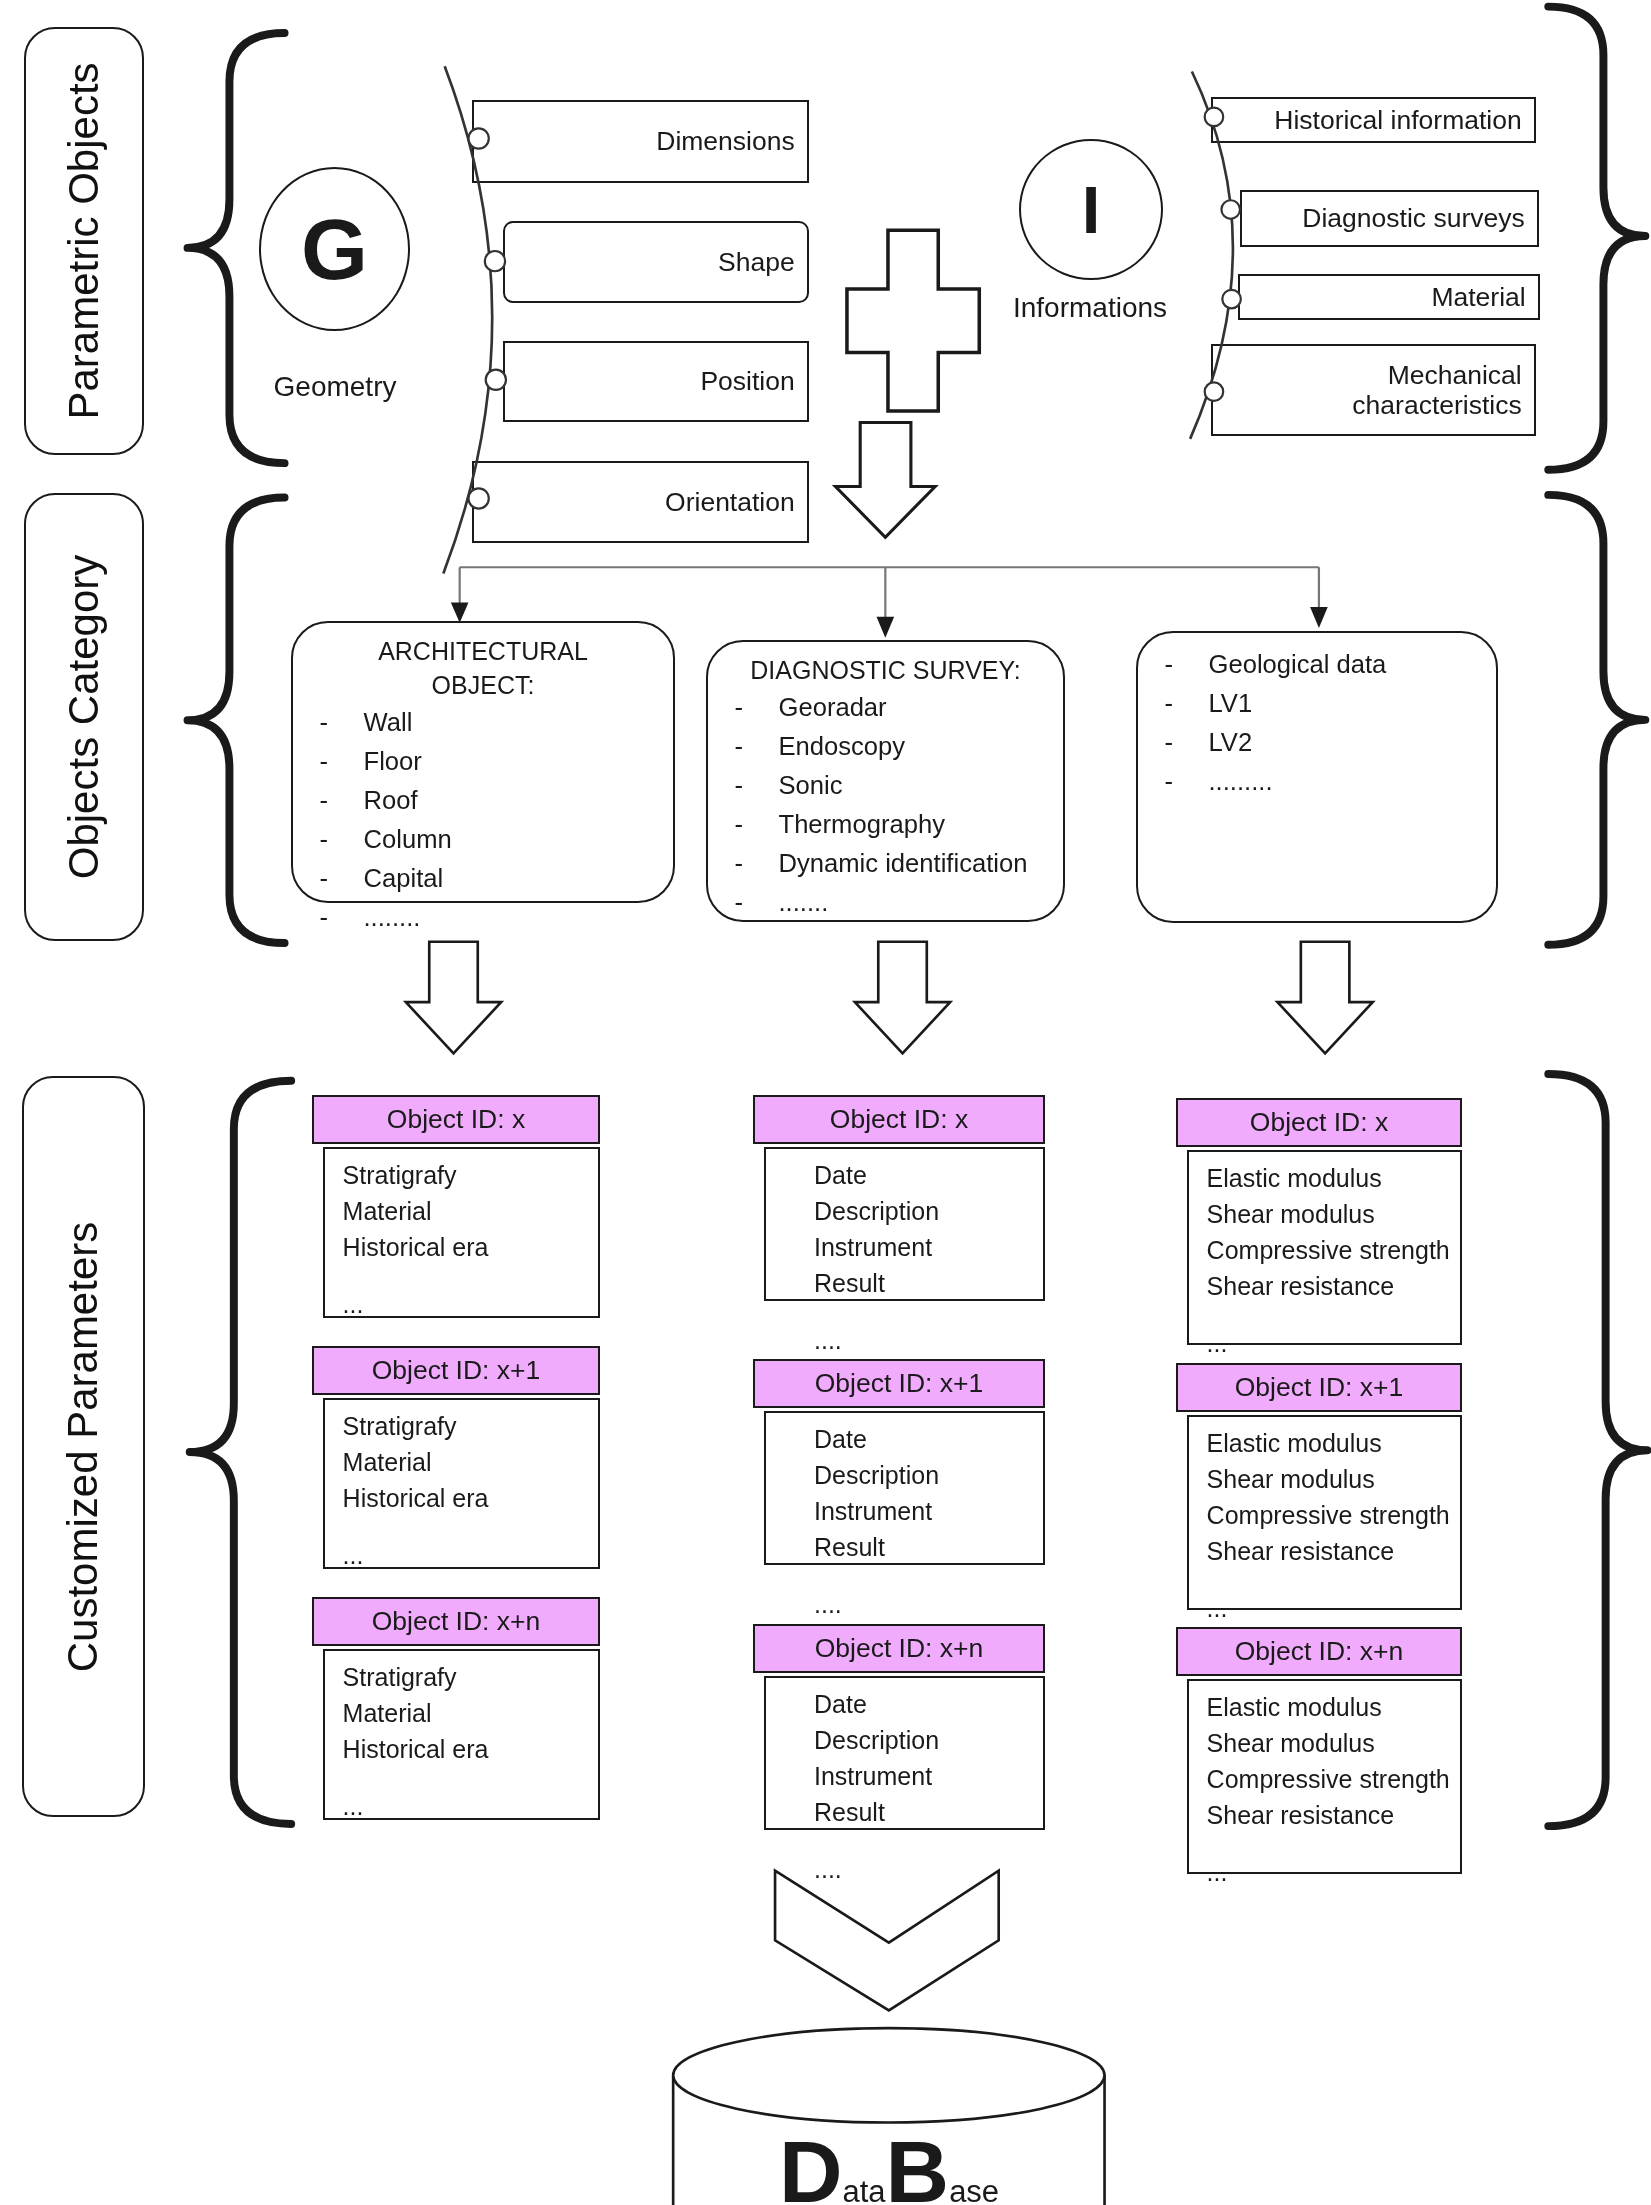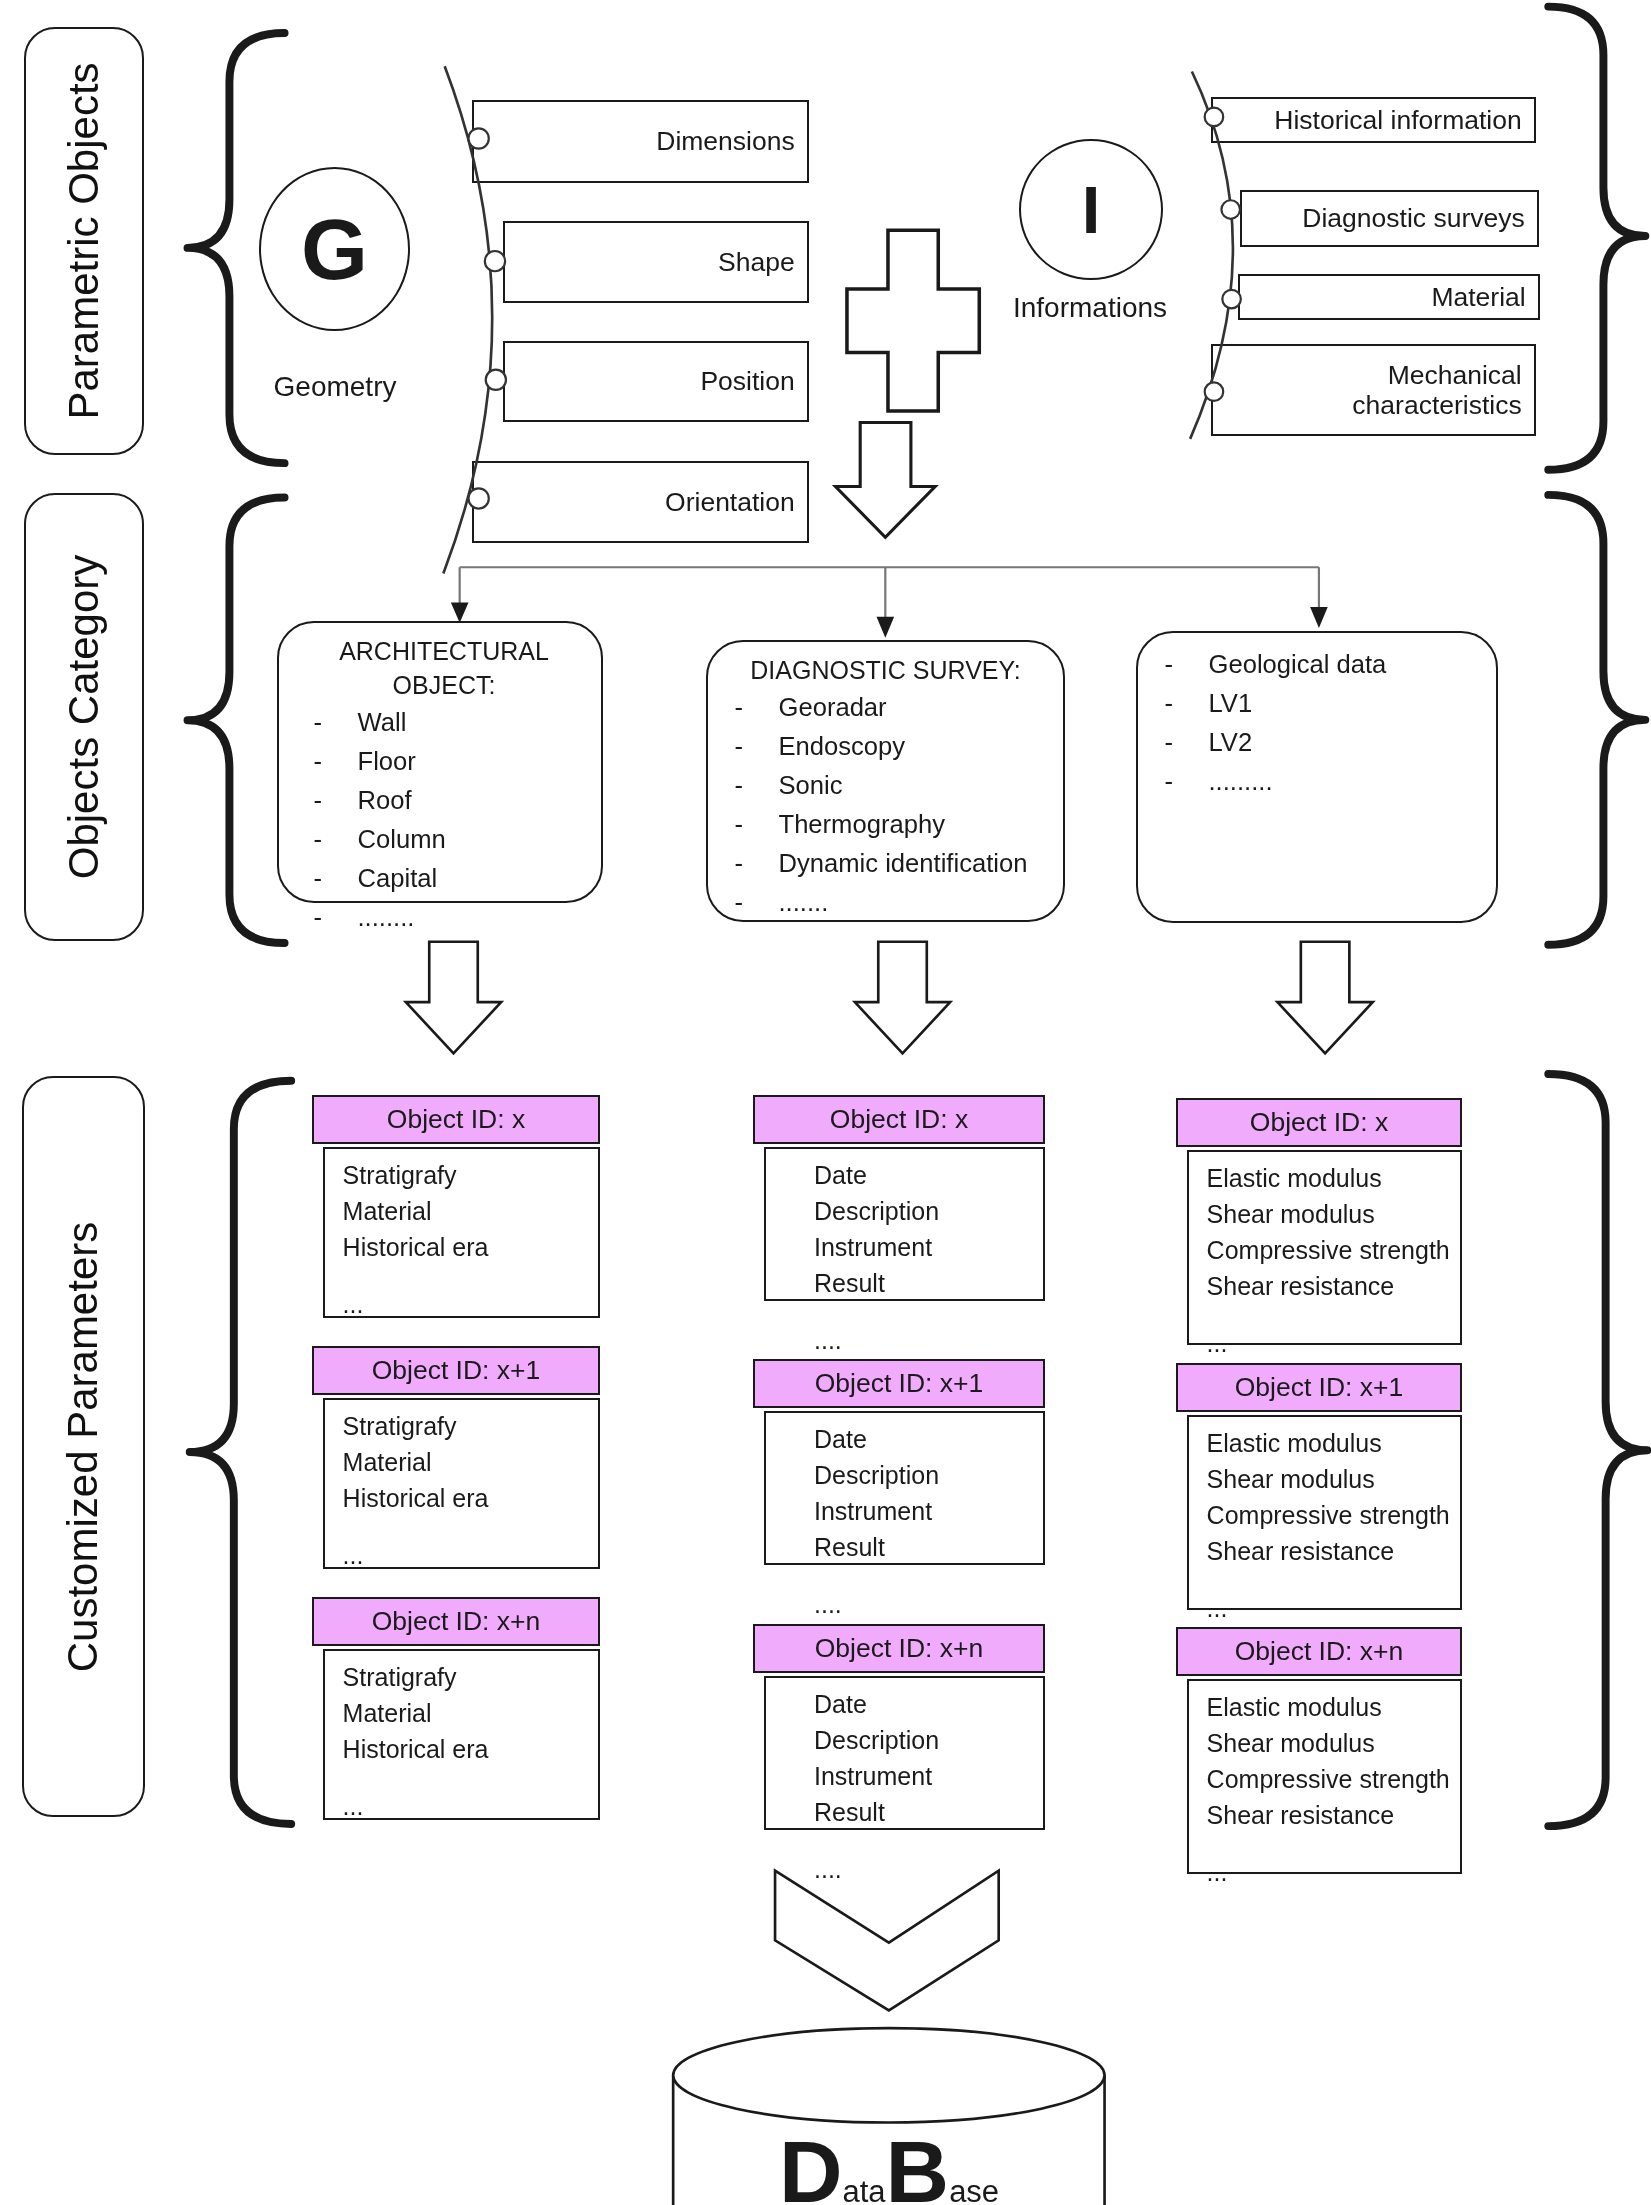--- a/index.html
+++ b/index.html
@@ -87,21 +87,21 @@
   </div>
 
   <div class="abs bigcircle" style="left:259px;top:167px;width:151px;height:164px;">
     <span class="gsym">G</span>
   </div>
   <div class="abs caption" style="left:247px;top:371px;width:176px;">Geometry</div>
 
   <div class="abs pbar" style="left:472px;top:100px;width:337px;height:83px;">
     <span>Dimensions</span>
     </div>
-  <div class="abs pbar" style="left:503px;top:221px;width:306px;height:82px;">
+  <div class="abs pbar" style="left:503px;top:221px;width:306px;height:82px;border-radius:10px;">
     <span>Shape</span>
     </div>
   <div class="abs pbar" style="left:503px;top:341px;width:306px;height:81px;">
     <span>Position</span>
     </div>
   <div class="abs pbar" style="left:472px;top:461px;width:337px;height:82px;">
     <span>Orientation</span>
     </div>
 
   <div class="abs bigcircle" style="left:1019px;top:139px;width:144px;height:141px;">
@@ -119,21 +119,21 @@
     <span>Material</span>
     </div>
   <div class="abs pbar" style="left:1211px;top:344px;width:325px;height:92px;">
     <span>Mechanical characteristics</span>
     </div>
 
   <div class="abs side-label" style="left:24px;top:493px;width:120px;height:448px;">
     <span>Objects Category</span>
   </div>
 
-  <div class="abs cat" style="left:277px;top:621px;width:326px;height:282px;padding-left:8px;">
+  <div class="abs cat" style="left:291px;top:621px;width:384px;height:282px;">
     <div class="title" style="width:273px;">ARCHITECTURAL OBJECT:</div>
     <div class="row">
         <span class="dash">-</span>
       <span>Wall</span>
       </div>
     <div class="row">
         <span class="dash">-</span>
       <span>Floor</span>
       </div>
     <div class="row">

